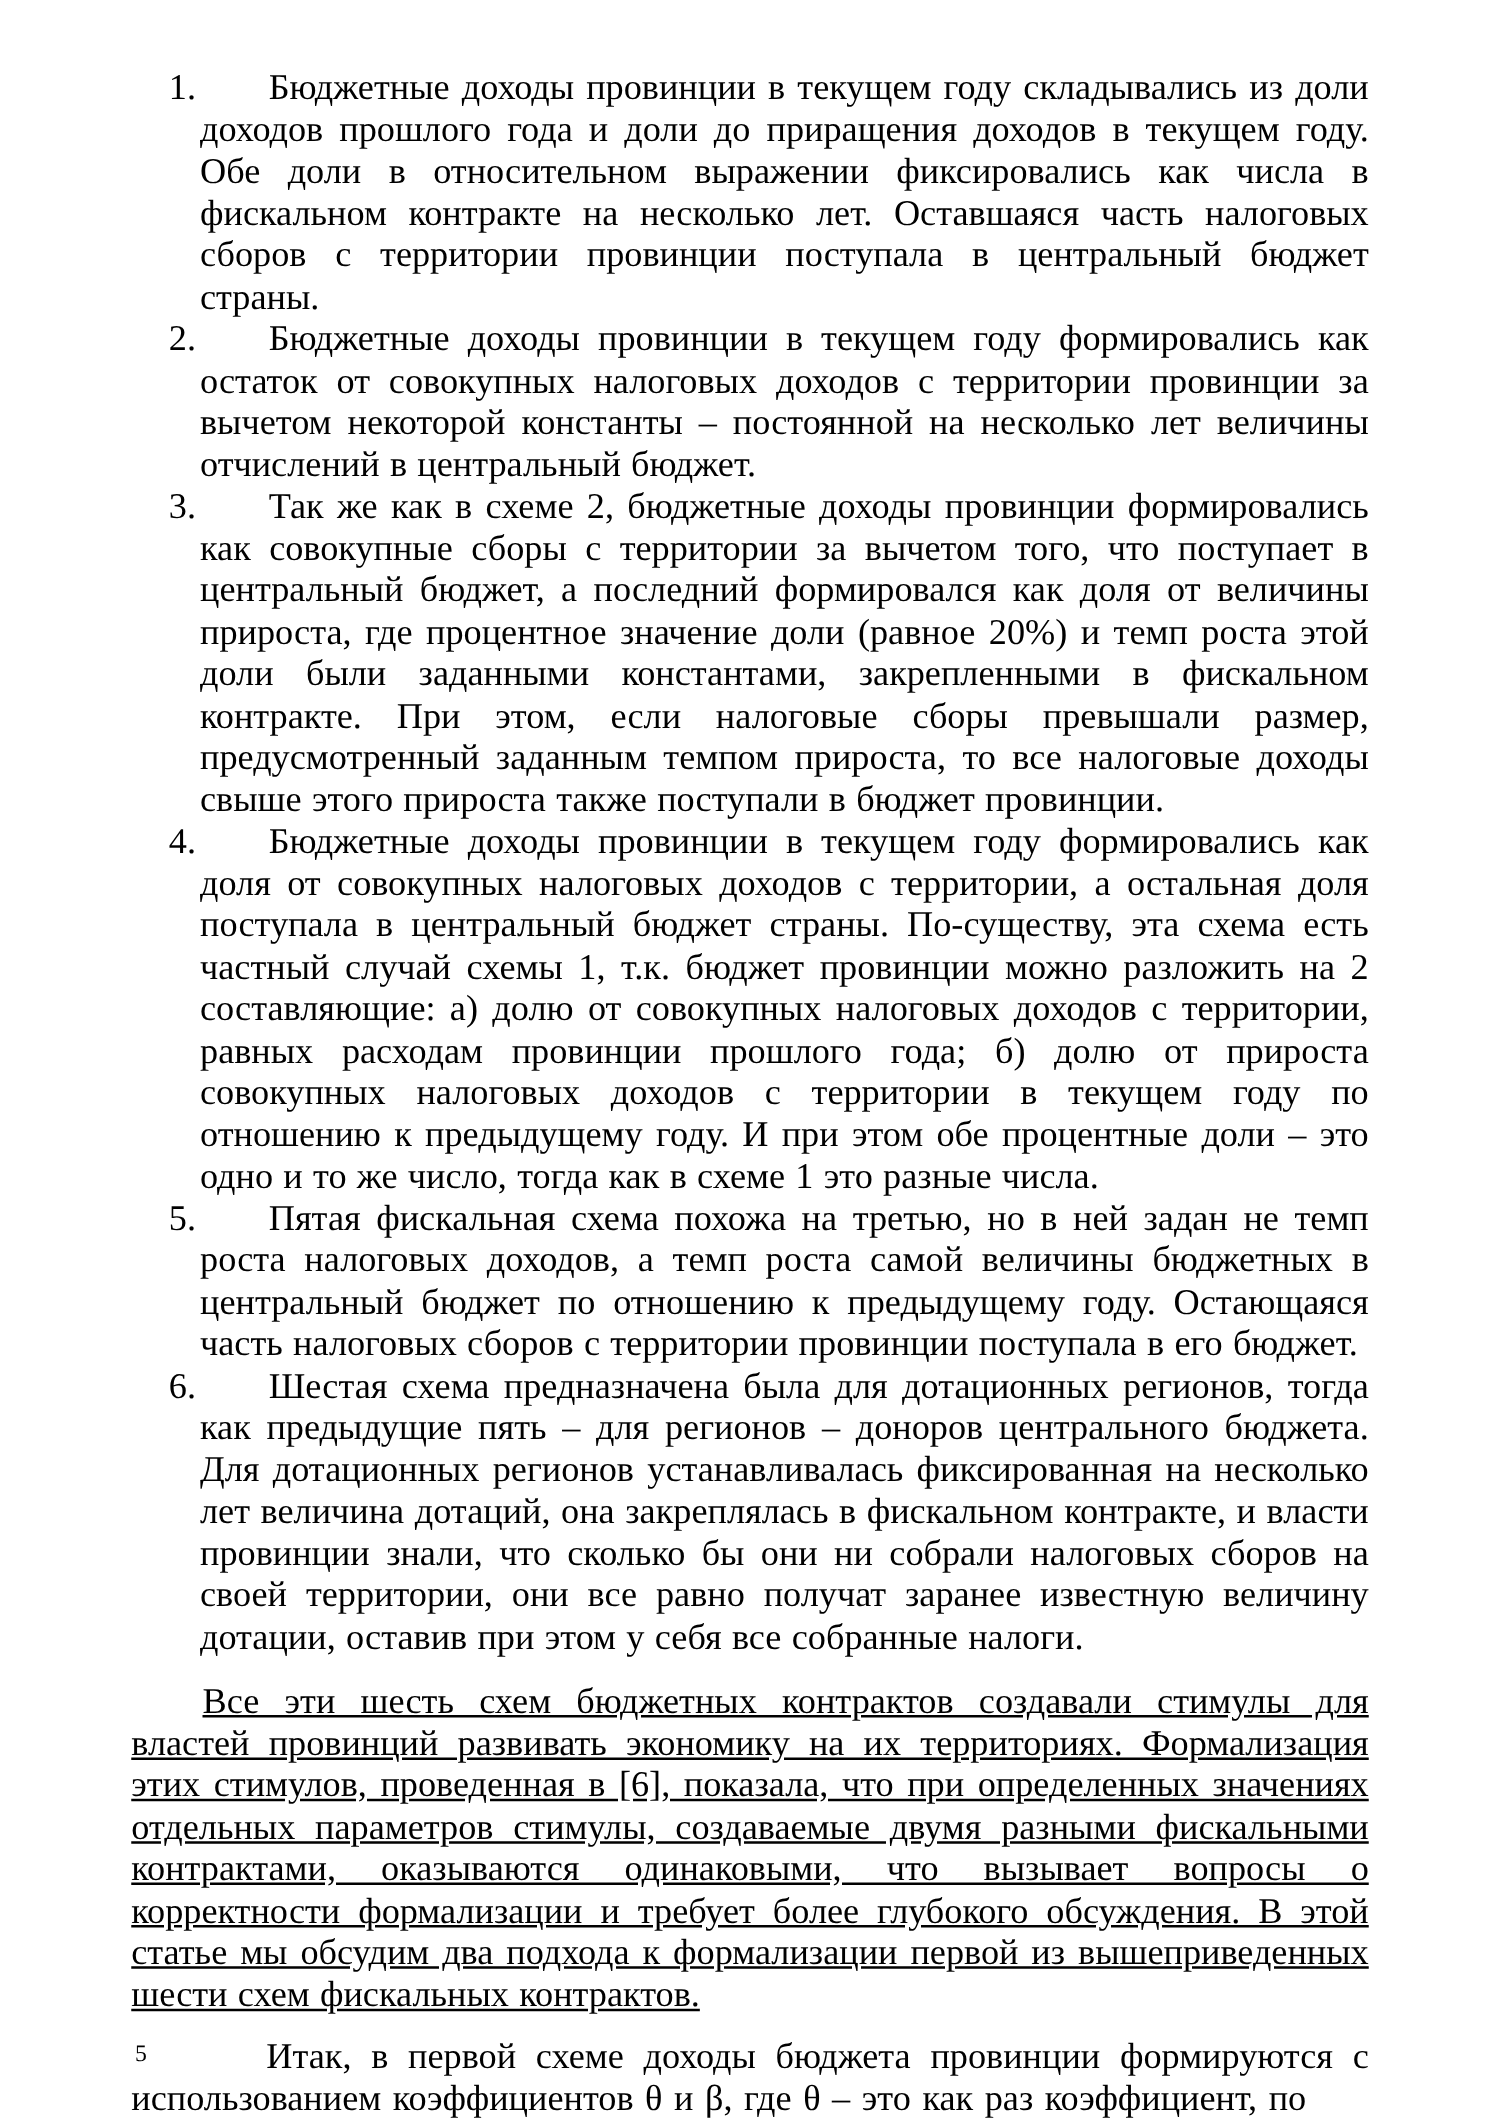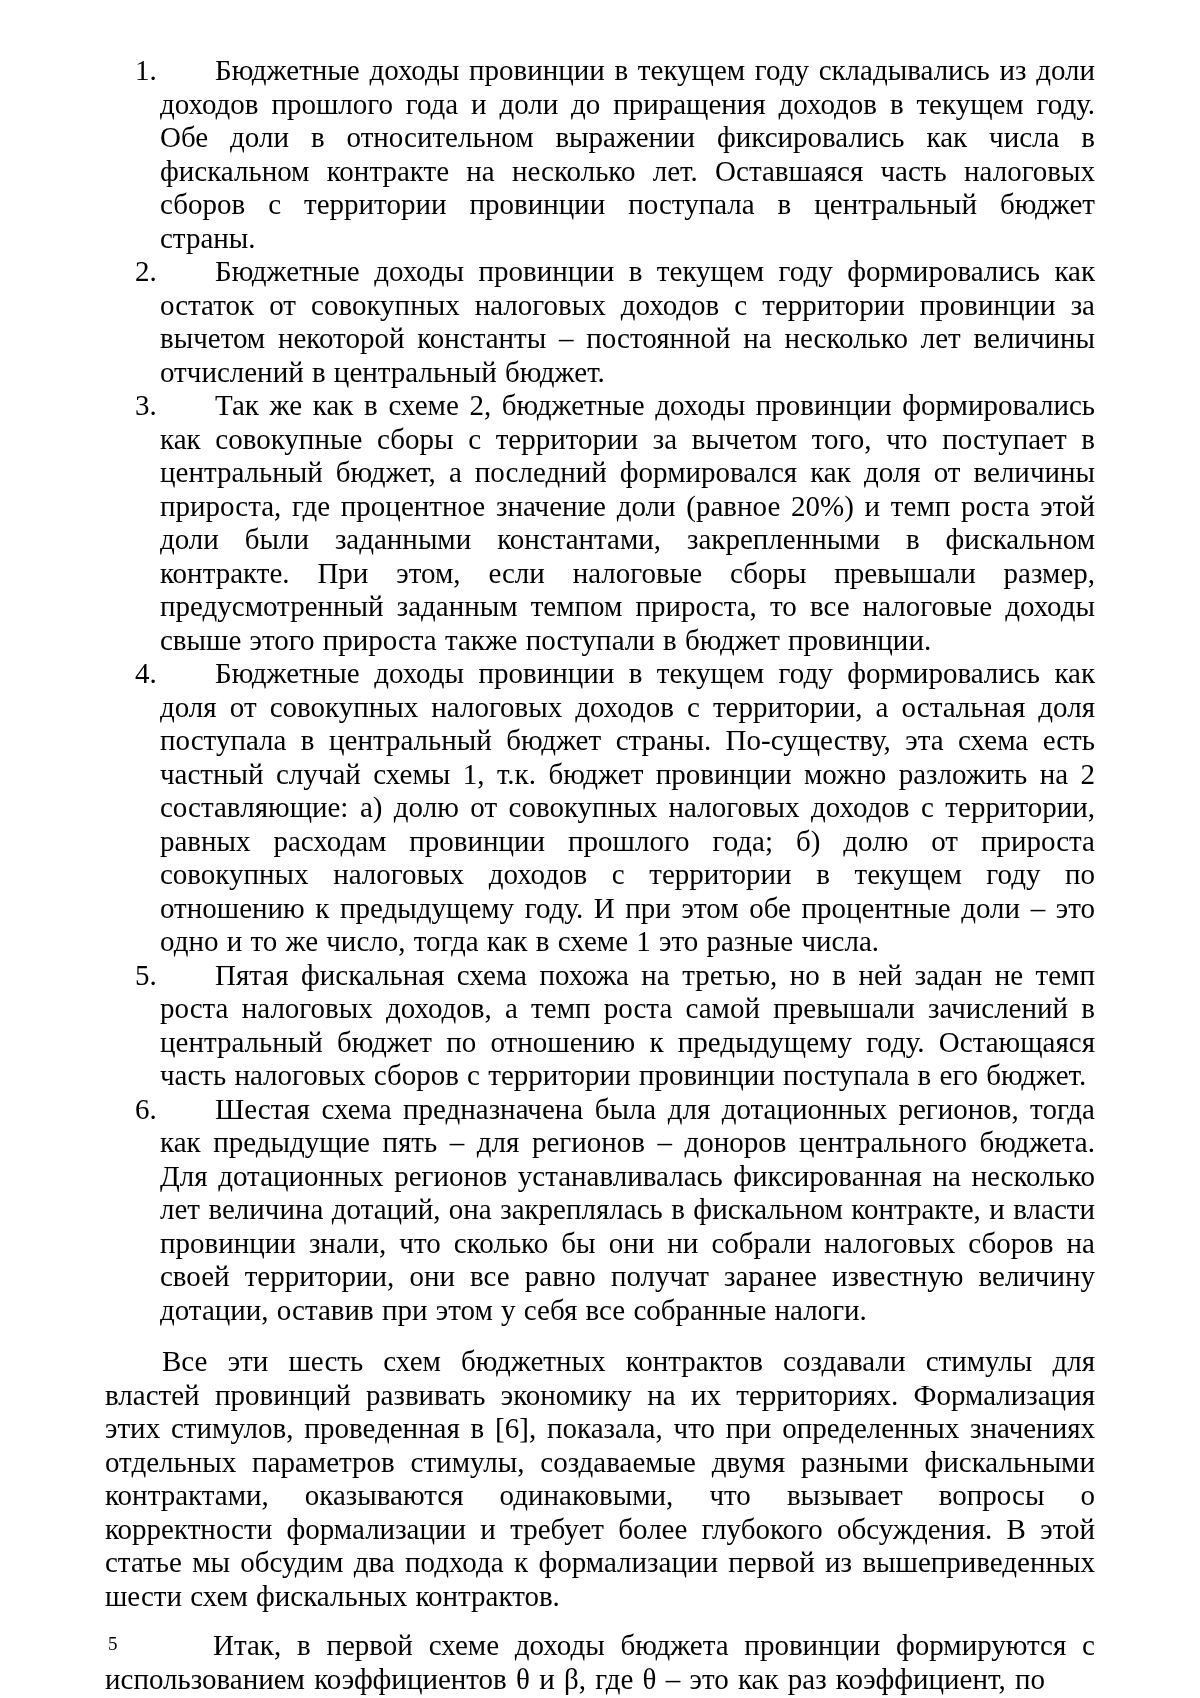--- a/index.html
+++ b/index.html
@@ -34,20 +34,21 @@
   .list-item .num {
     position: absolute;
     left: -25px;
     top: 0;
     text-indent: 0;
   }
   .para-summary {
     margin: 18px 0 0 0;
     text-indent: 57px;
     word-spacing: 1px;
+    text-decoration: underline;
   }
   .para-intro {
     position: relative;
     margin: 16px 0 0 0;
     text-indent: 108px;
     word-spacing: 2px;
   }
   .pagenum {
     position: absolute;
     left: 3px;
@@ -74,21 +75,21 @@
 
     <div class="list-item">
       <span class="num">3.</span><span>Так же как в схеме 2, бюджетные доходы провинции формировались как совокупные сборы с территории за вычетом того, что поступает в центральный бюджет, а последний формировался как доля от величины прироста, где процентное значение доли (равное 20%) и темп роста этой доли были заданными константами, закрепленными в фискальном контракте. При этом, если налоговые сборы превышали размер, предусмотренный заданным темпом прироста, то все налоговые доходы свыше этого прироста также поступали в бюджет провинции.</span>
     </div>
 
     <div class="list-item">
       <span class="num">4.</span><span>Бюджетные доходы провинции в текущем году формировались как доля от совокупных налоговых доходов с территории, а остальная доля поступала в центральный бюджет страны. По-существу, эта схема есть частный случай схемы 1, т.к. бюджет провинции можно разложить на 2 составляющие: а) долю от совокупных налоговых доходов с территории, равных расходам провинции прошлого года; б) долю от прироста совокупных налоговых доходов с территории в текущем году по отношению к предыдущему году. И при этом обе процентные доли – это одно и то же число, тогда как в схеме 1 это разные числа.</span>
     </div>
 
     <div class="list-item">
-      <span class="num">5.</span><span>Пятая фискальная схема похожа на третью, но в ней задан не темп роста налоговых доходов, а темп роста самой превышали зачислений в центральный бюджет по отношению к предыдущему году. Остающаяся часть налоговых сборов с территории провинции поступала в его бюджет.</span>
+      <span class="num">5.</span><span>Пятая фискальная схема похожа на третью, но в ней задан не темп роста налоговых доходов, а темп роста самой величины бюджетных в центральный бюджет по отношению к предыдущему году. Остающаяся часть налоговых сборов с территории провинции поступала в его бюджет.</span>
     </div>
 
     <div class="list-item">
       <span class="num">6.</span><span>Шестая схема предназначена была для дотационных регионов, тогда как предыдущие пять – для регионов – доноров центрального бюджета. Для дотационных регионов устанавливалась фиксированная на несколько лет величина дотаций, она закреплялась в фискальном контракте, и власти провинции знали, что сколько бы они ни собрали налоговых сборов на своей территории, они все равно получат заранее известную величину дотации, оставив при этом у себя все собранные налоги.</span>
     </div>
 
   </div>
 
   <p class="para-summary">Все эти шесть схем бюджетных контрактов создавали стимулы для властей провинций развивать экономику на их территориях. Формализация этих стимулов, проведенная в [6], показала, что при определенных значениях отдельных параметров стимулы, создаваемые двумя разными фискальными контрактами, оказываются одинаковыми, что вызывает вопросы о корректности формализации и требует более глубокого обсуждения. В этой статье мы обсудим два подхода к формализации первой из вышеприведенных шести схем фискальных контрактов.</p>
 

